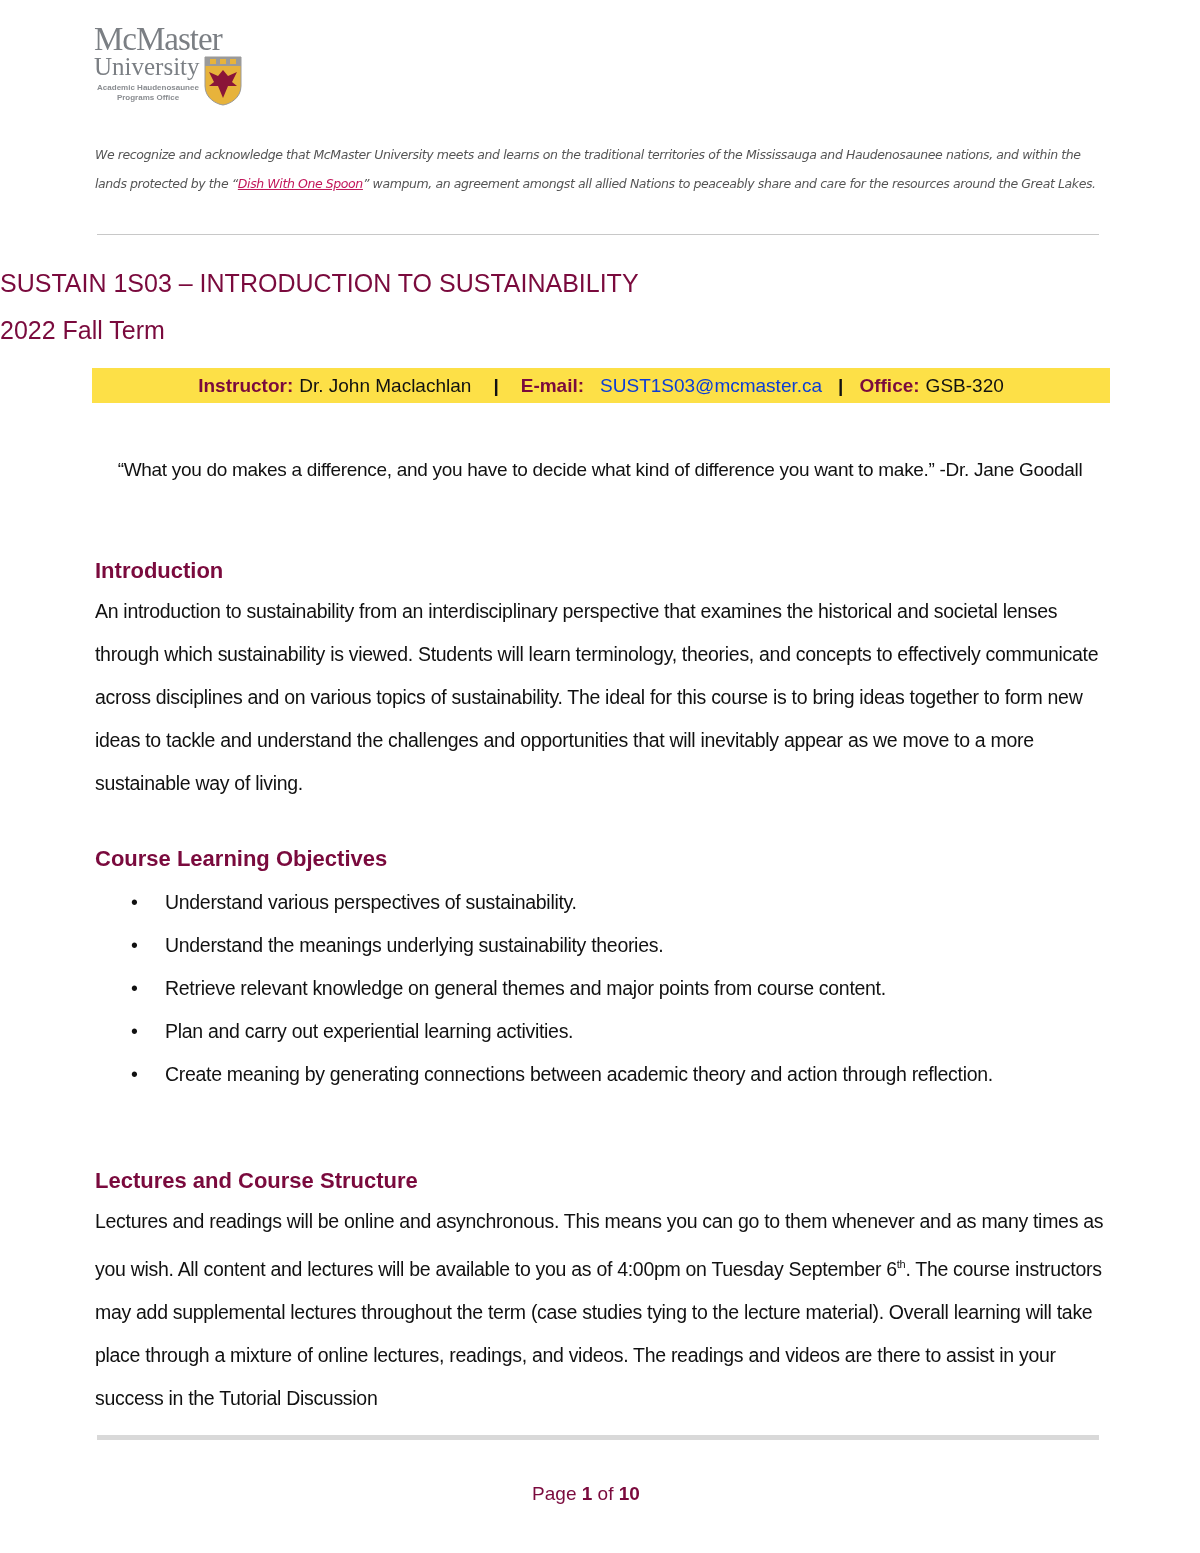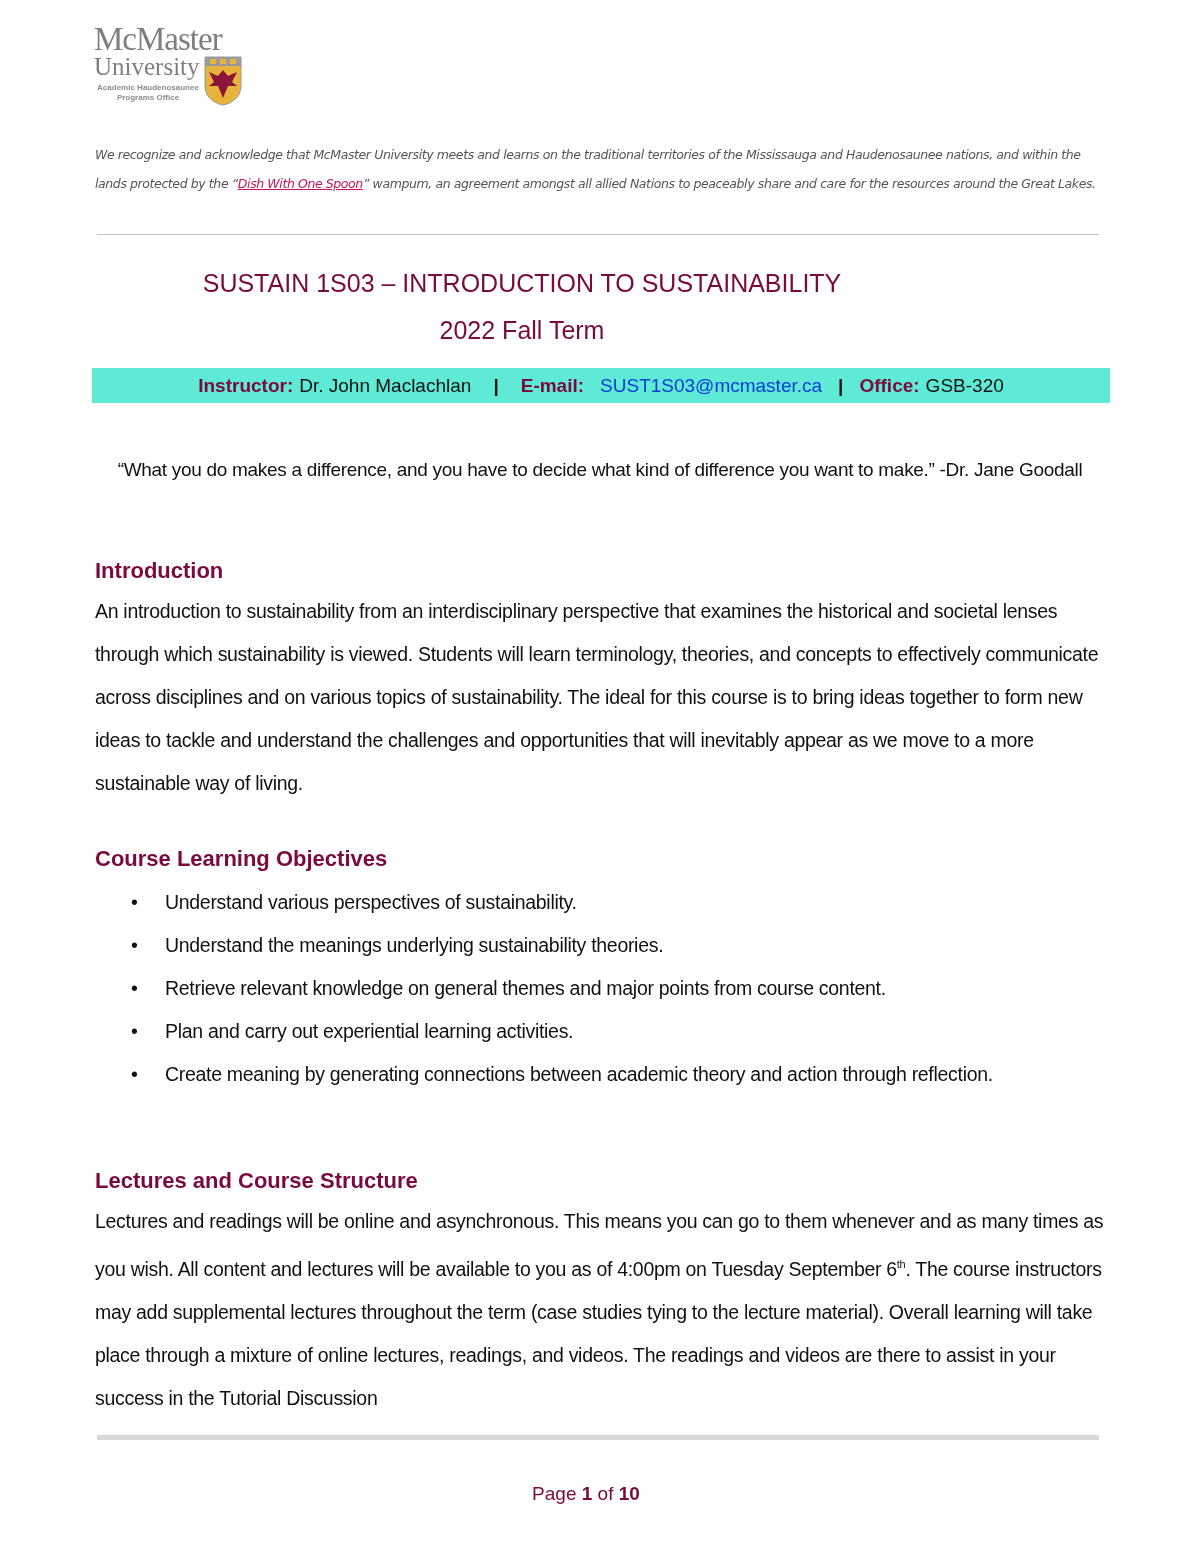--- a/index.html
+++ b/index.html
@@ -17,26 +17,26 @@
               font-size: 8px; font-weight: bold; color: #8a8d91; line-height: 10px; }
   .logo .crest { position: absolute; left: 110px; top: 34px; width: 38px; height: 50px; }
 
   
   .ack { left: 95px; top: 140px; width: 1010px; font-style: italic; font-size: 12.5px;
          color: #555; line-height: 29px; font-family: "DejaVu Sans", sans-serif; letter-spacing: -0.4px; }
   .ack a { color: #c2185b; text-decoration: underline; }
   .hr-top { left: 97px; top: 234px; width: 1002px; height: 1px; background: #c8c8c8; }
 
   
-  .title { left: 0; width: 1044px; text-align: center; color: #7a0a3d; font-size: 25px; font-weight: normal; }
+  .title { left: 0; width: 1044px; color: #7a0a3d; font-size: 25px; font-weight: normal; }
   .t1 { top: 269px; }
   .t2 { top: 316px; }
 
   
-  .inst-bar { left: 92px; top: 368px; width: 1018px; height: 35px; background: #5eead4;
+  .inst-bar { left: 92px; top: 368px; width: 1018px; height: 35px; background: #fde047;
               display: flex; align-items: center; justify-content: center; font-size: 19px; }
   .inst-bar .lbl { color: #7a0a3d; font-weight: bold; }
   .inst-bar .sep { margin: 0 22px; font-weight: bold; }
   .inst-bar a { color: #0b3dd6; margin-left: 16px; }
   .inst-bar .val { margin-left: 6px; text-align: center; }
 
   
   .quote { left: 95px; top: 448px; width: 1010px; text-align: center; font-size: 19px;
            line-height: 43px; letter-spacing: -0.3px; }
 

